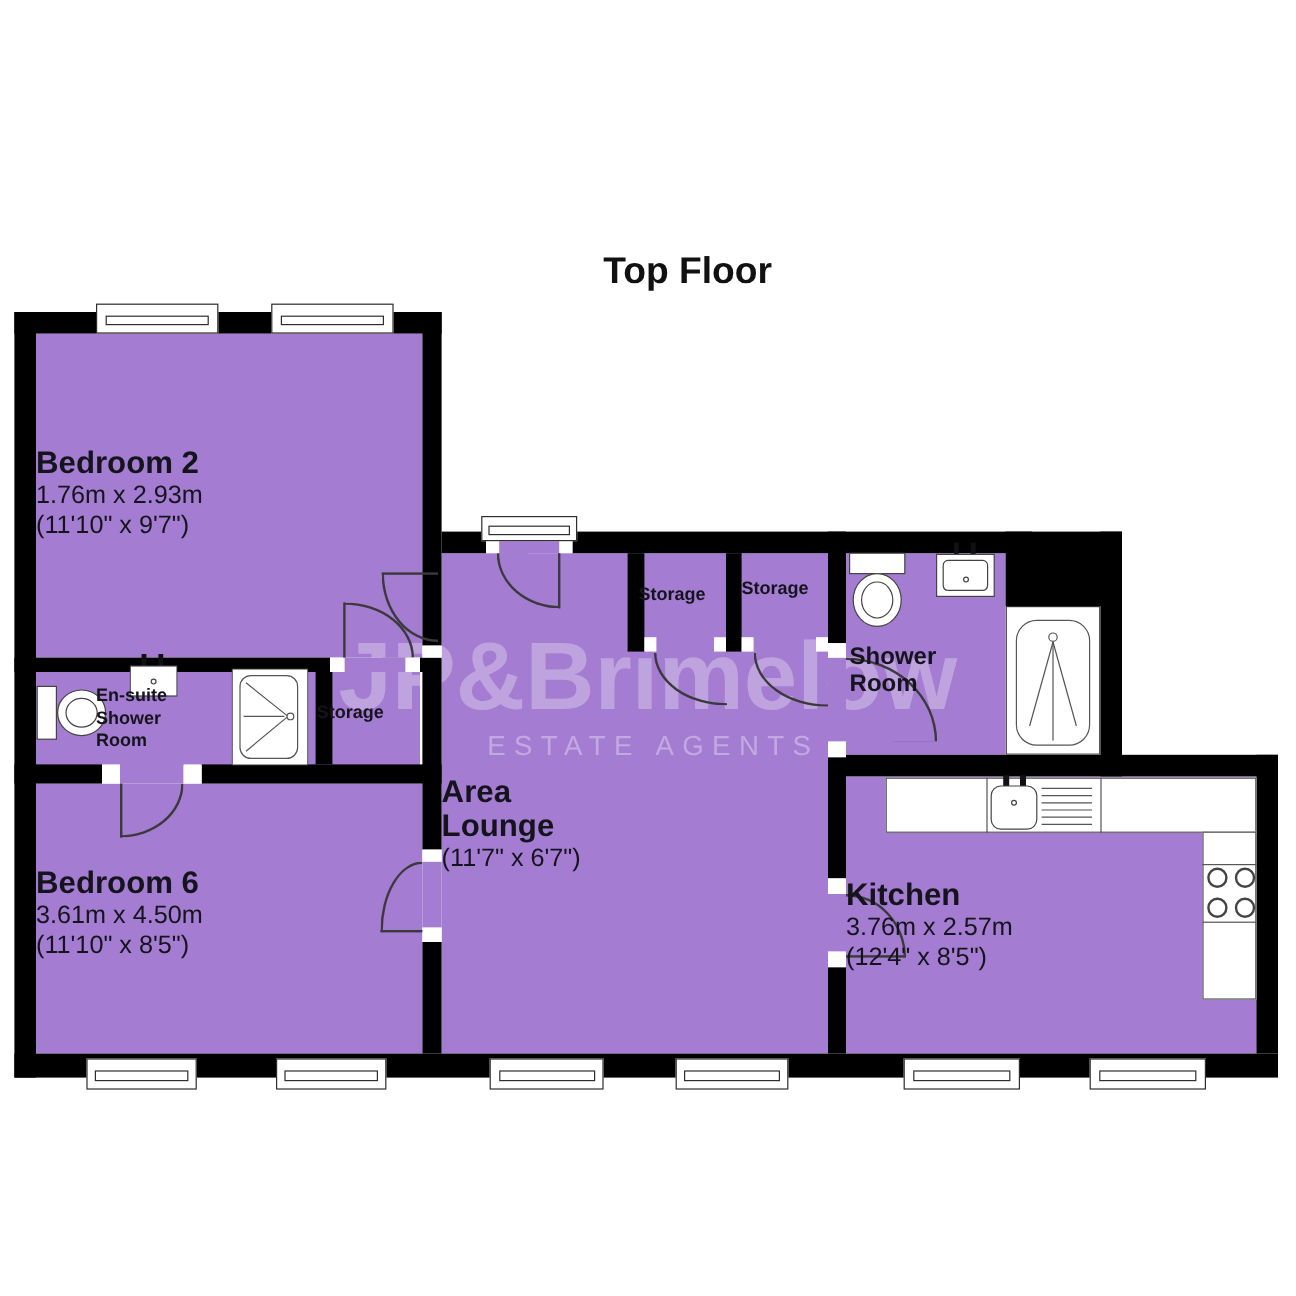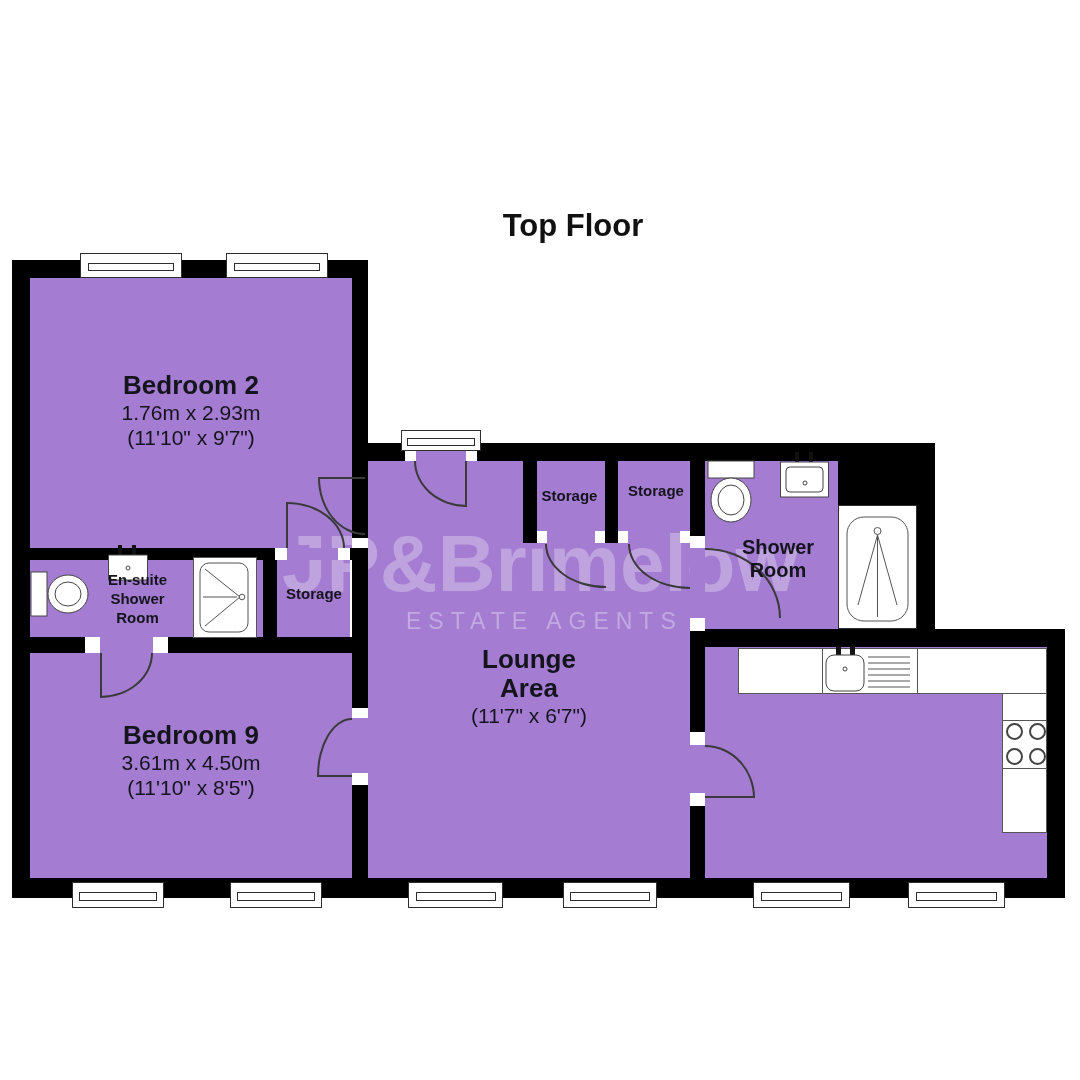--- a/index.html
+++ b/index.html
@@ -19,21 +19,21 @@
   .arc.br{border-right-width:2px;border-bottom-width:2px;border-bottom-right-radius:100%;}
   .arc.tr{border-top-width:2px;border-right-width:2px;border-top-right-radius:100%;}
   .arc.tl{border-top-width:2px;border-left-width:2px;border-top-left-radius:100%;}
   .leaf{position:absolute;background:var(--arc-line);z-index:4;}
 
   .fixture{position:absolute;z-index:5;}
   .counter{position:absolute;background:#fff;border:1px solid #555;box-sizing:border-box;z-index:4;}
   .cline{position:absolute;background:#555;z-index:5;}
   .burner{position:absolute;width:17px;height:17px;border:2px solid #444;border-radius:50%;background:#fff;box-sizing:border-box;z-index:6;}
 
-  .label{position:absolute;text-align:center;color:#14141c;z-index:7;}
+  .label{position:absolute;text-align:left;color:#14141c;z-index:7;}
   .label .name{font-weight:bold;font-size:26px;line-height:29px;}
   .label .dim{font-weight:normal;font-size:21px;line-height:25px;}
   .label.small{font-weight:bold;font-size:15px;line-height:19px;}
   .label.mid{font-weight:bold;font-size:20px;line-height:23px;}
   .title{position:absolute;text-align:center;font-weight:bold;font-size:31px;color:#111;z-index:7;}
 
   .wm-brand{position:absolute;font-weight:bold;font-size:80px;line-height:1;color:var(--wm);z-index:2;white-space:nowrap;}
   .wm-tag{position:absolute;font-weight:normal;font-size:23px;letter-spacing:7px;color:var(--wm2);z-index:2;white-space:nowrap;}
 
   svg{display:block;}
@@ -228,28 +228,33 @@
         <line x1="2" y1="34" x2="44" y2="34" stroke="#555"></line>
       </svg>
   </div>
 
   <div class="label" style="left:30px;top:371px;width:322px;">
     <div class="name">Bedroom 2</div>
     <div class="dim">1.76m x 2.93m</div>
     <div class="dim">(11'10" x 9'7")</div>
   </div>
   <div class="label" style="left:30px;top:721px;width:322px;">
-    <div class="name">Bedroom 9</div>
+    <div class="name">Bedroom 6</div>
     <div class="dim">3.61m x 4.50m</div>
     <div class="dim">(11'10" x 8'5")</div>
   </div>
   <div class="label" style="left:368px;top:645px;width:322px;">
+    <div class="name">Area</div>
     <div class="name">Lounge</div>
-    <div class="name">Area</div>
     <div class="dim">(11'7" x 6'7")</div>
+  </div>
+  <div class="label" style="left:705px;top:731px;width:342px;">
+    <div class="name">Kitchen</div>
+    <div class="dim">3.76m x 2.57m</div>
+    <div class="dim">(12'4" x 8'5")</div>
   </div>
   <div class="label small" style="left:80px;top:570px;width:115px;">
     <div>En-suite</div>
     <div>Shower</div>
     <div>Room</div>
   </div>
   <div class="label small" style="left:264px;top:584px;width:100px;">
     <div>Storage</div>
   </div>
   <div class="label small" style="left:532px;top:486px;width:75px;">

